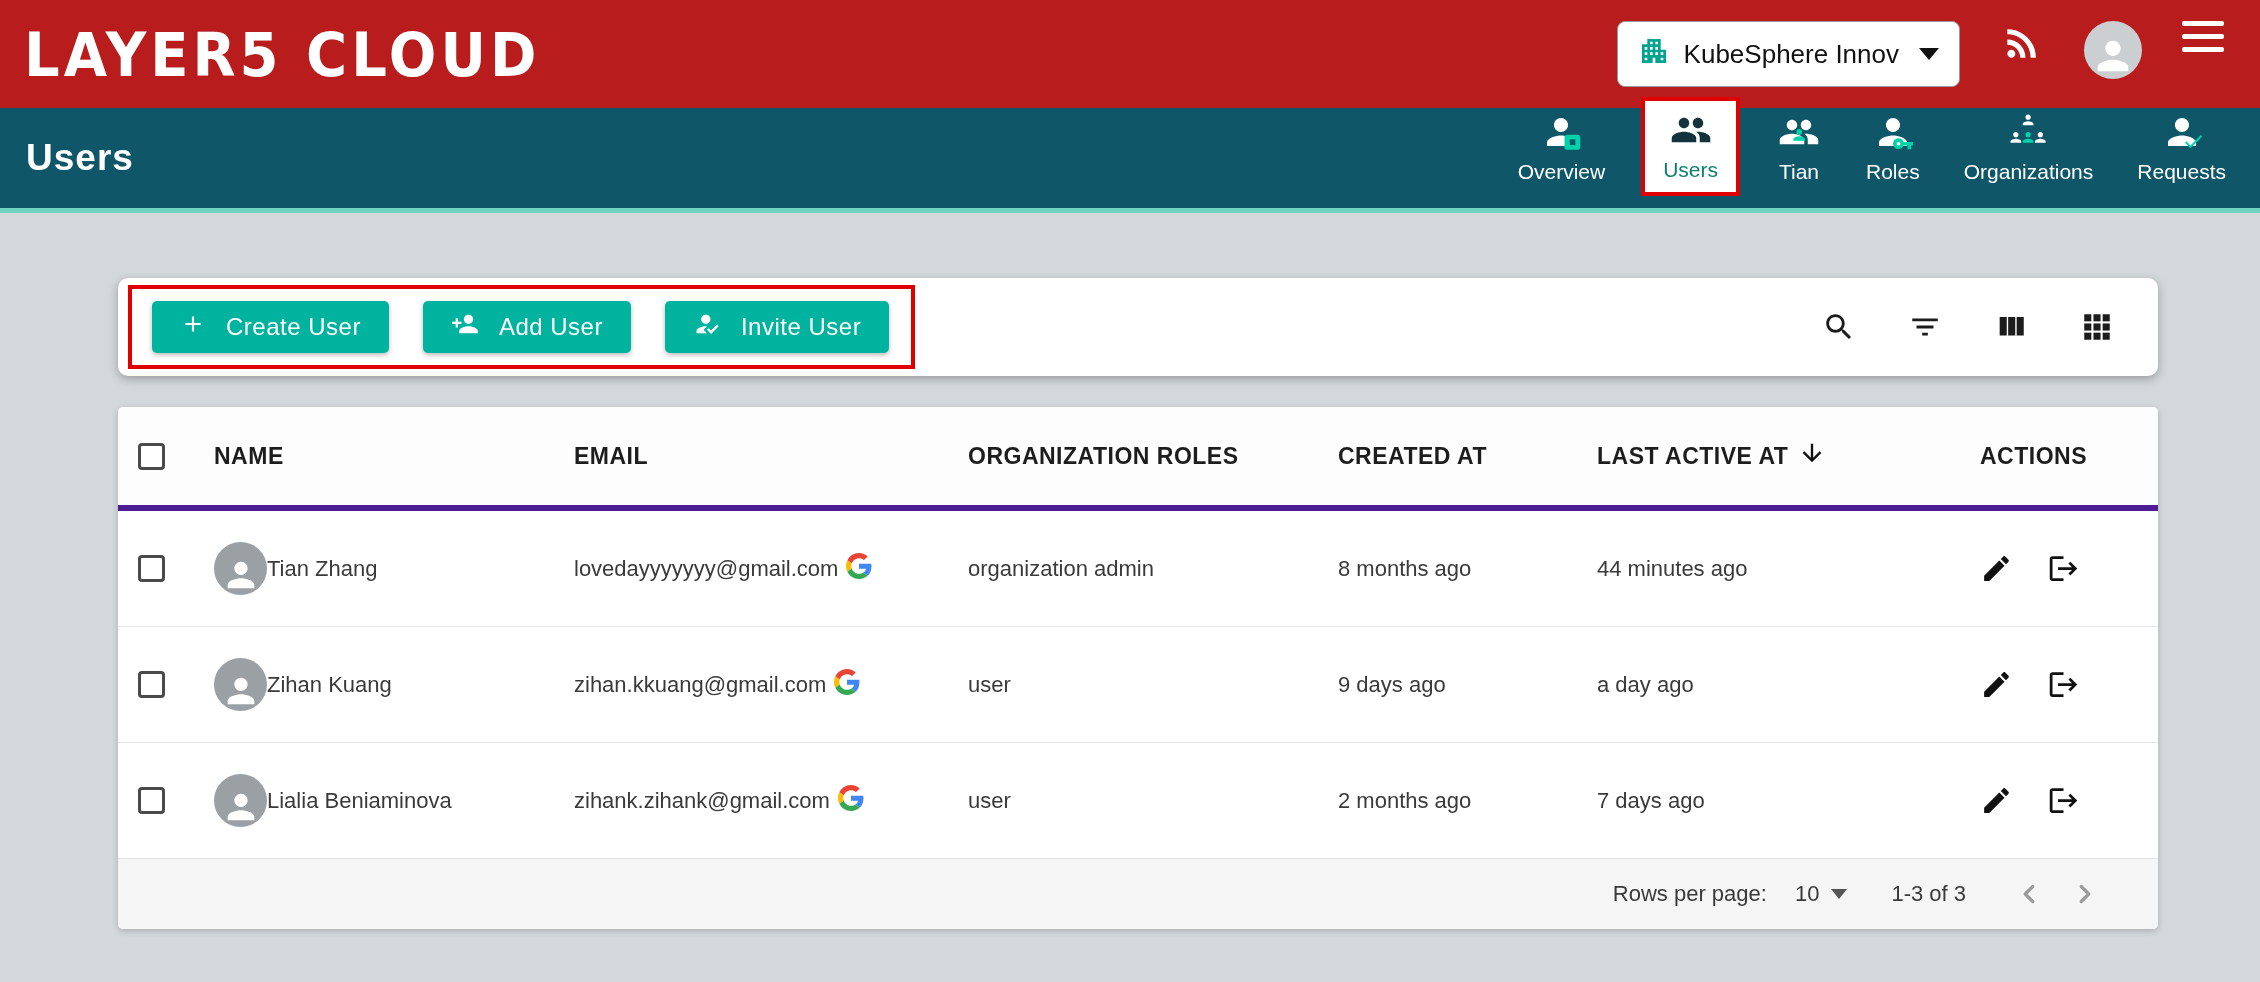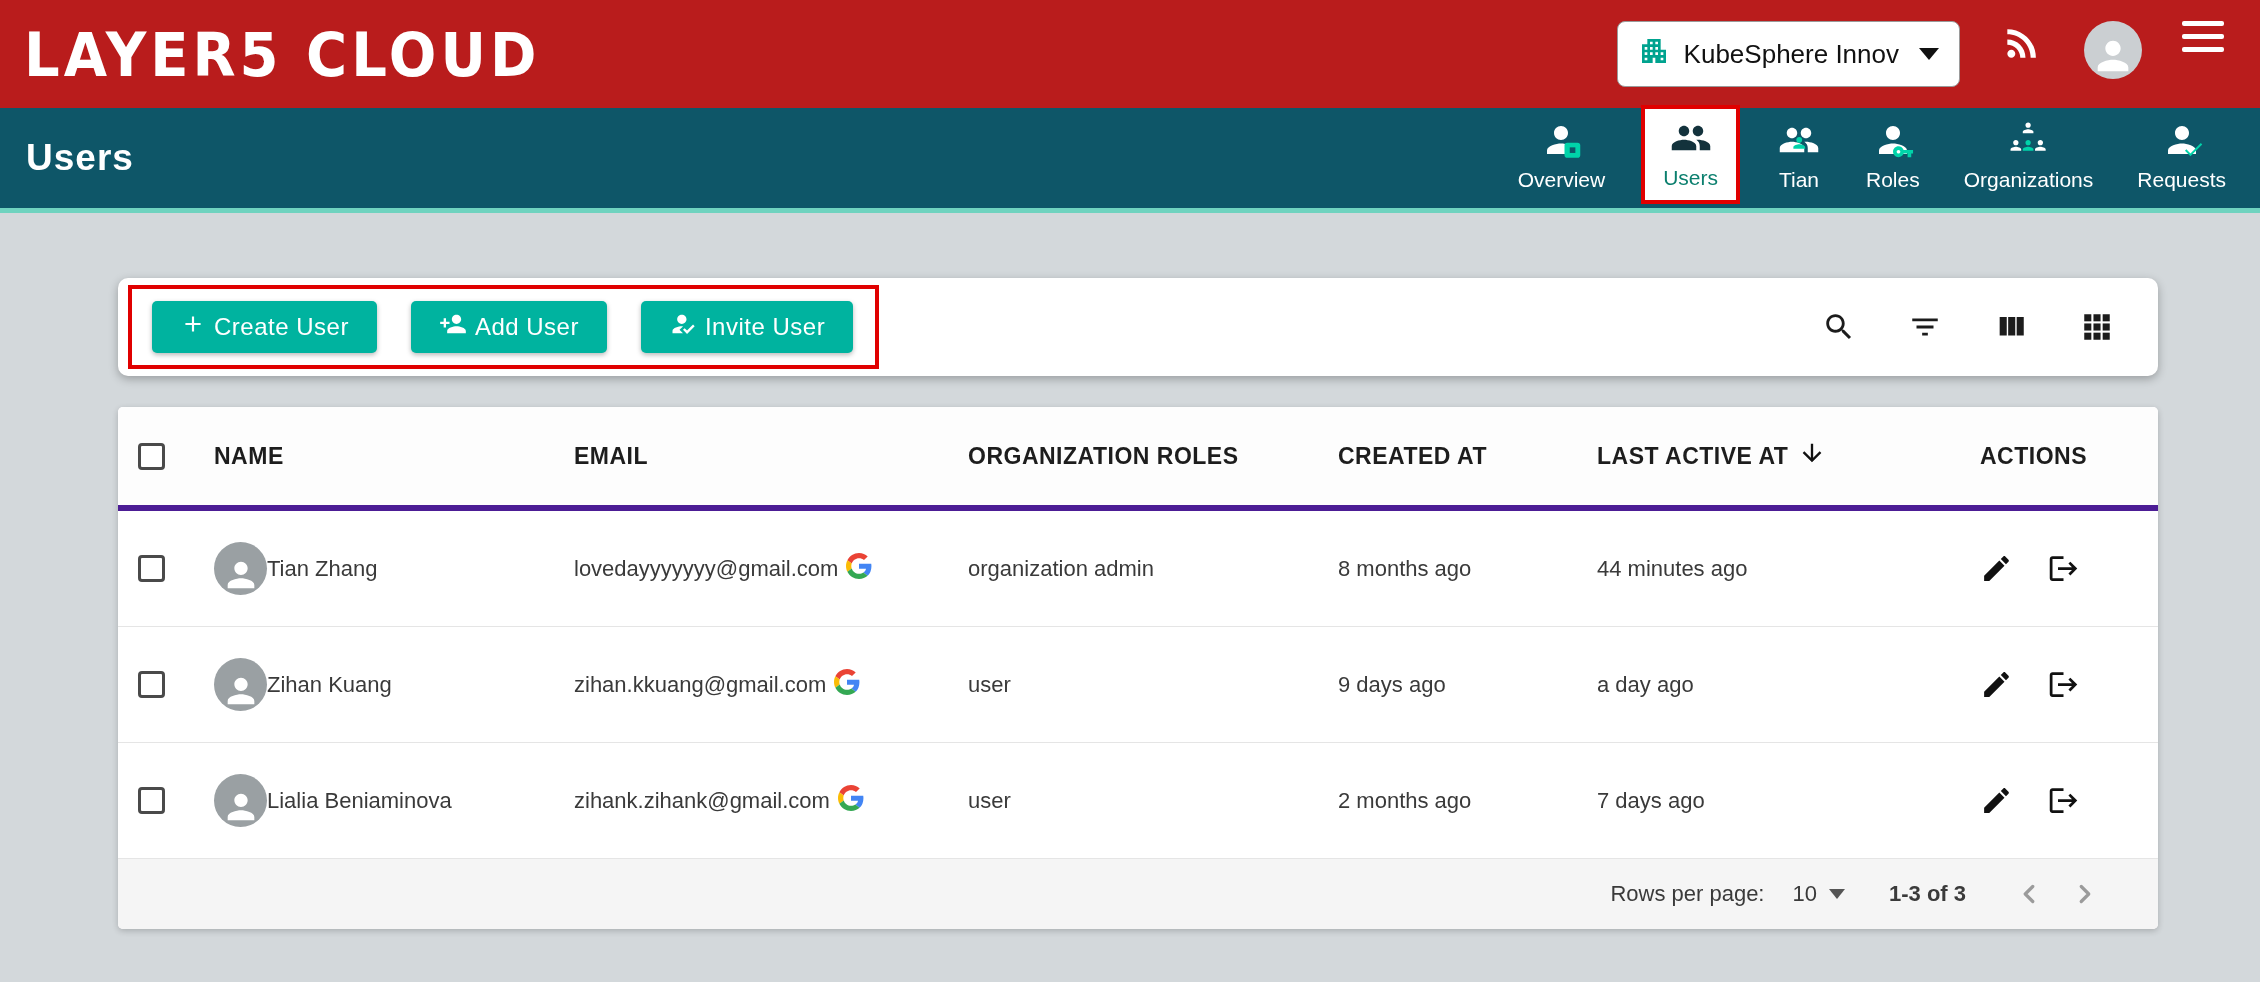--- a/index.html
+++ b/index.html
@@ -38,21 +38,21 @@
     width:58px; height:58px; border-radius:50%; background:#cbcfd2;
     display:flex; align-items:flex-end; justify-content:center; overflow:hidden; cursor:pointer;
   }
   .hamburger { display:flex; flex-direction:column; gap:8px; cursor:pointer; }
   .hamburger div { width:42px; height:5px; background:#fff; border-radius:2px; }
 
   
   .navbar {
     height:105px; background:#0e5668; border-bottom:5px solid #6fd3bf;
     display:flex; align-items:center; justify-content:space-between;
-    padding:4px 26px;
+    padding:12px 26px;
   }
   .page-title { color:#fff; font-size:37px; font-weight:bold; letter-spacing:1px; }
   .nav-items { display:flex; align-items:flex-end; gap:28px; height:100%; }
   .nav-item {
     display:flex; flex-direction:column; align-items:center; justify-content:flex-end;
     padding:0 8px 12px; gap:7px; color:#fff; font-size:21px; cursor:pointer;
   }
   .nav-item svg { display:block; }
   .nav-item.active {
     background:#fff; border:4px solid #e00000;
@@ -70,21 +70,21 @@
     display:flex; align-items:center; justify-content:space-between;
     padding:0 44px 0 10px;
   }
   .btn-group {
     border:4px solid #e00000; display:flex; align-items:center;
     gap:34px; padding:12px 22px 12px 20px;
   }
   .teal-btn {
     height:52px; background:#00B39F; color:#fff; border:none; border-radius:5px;
     font-family:"Liberation Sans", sans-serif;
-    font-size:24px; display:flex; align-items:center; gap:8px;
+    font-size:24px; display:flex; align-items:center; gap:20px;
     padding:8px 28px; cursor:pointer; box-shadow:0 2px 5px rgba(0,0,0,.28);
     letter-spacing:.5px;
   }
   .tool-icons { display:flex; align-items:center; gap:52px; }
   .tool-icons .icon-plain svg { width:34px; height:34px; }
 
   
   .table-card {
     margin:31px 0 0 118px; width:2040px; background:#fff;
     border-radius:5px; overflow:hidden; box-shadow:0 2px 6px rgba(0,0,0,.2);
@@ -120,21 +120,21 @@
   .tfoot {
     height:70px; background:#f5f5f5; display:flex; align-items:center;
     justify-content:flex-end; padding-right:58px; font-size:22px; color:#3a3a3a;
   }
   .rpp-label { margin-right:28px; }
   .rpp-select { display:flex; align-items:center; gap:12px; cursor:pointer; margin-right:44px; }
   .rpp-select .caret {
     width:0; height:0; border-left:8px solid transparent;
     border-right:8px solid transparent; border-top:10px solid #555;
   }
-  .range { margin-right:48px;font-weight:bold; }
+  .range { margin-right:48px; }
   .pager { display:flex; align-items:center; gap:26px; }
   .pager .icon-plain svg { width:30px; height:30px; }
 </style>
 </head>
 <body>
 
 <header class="topbar">
   <div class="logo">LAYER5 CLOUD</div>
   <div class="topbar-right">
     <div class="org-switcher">

